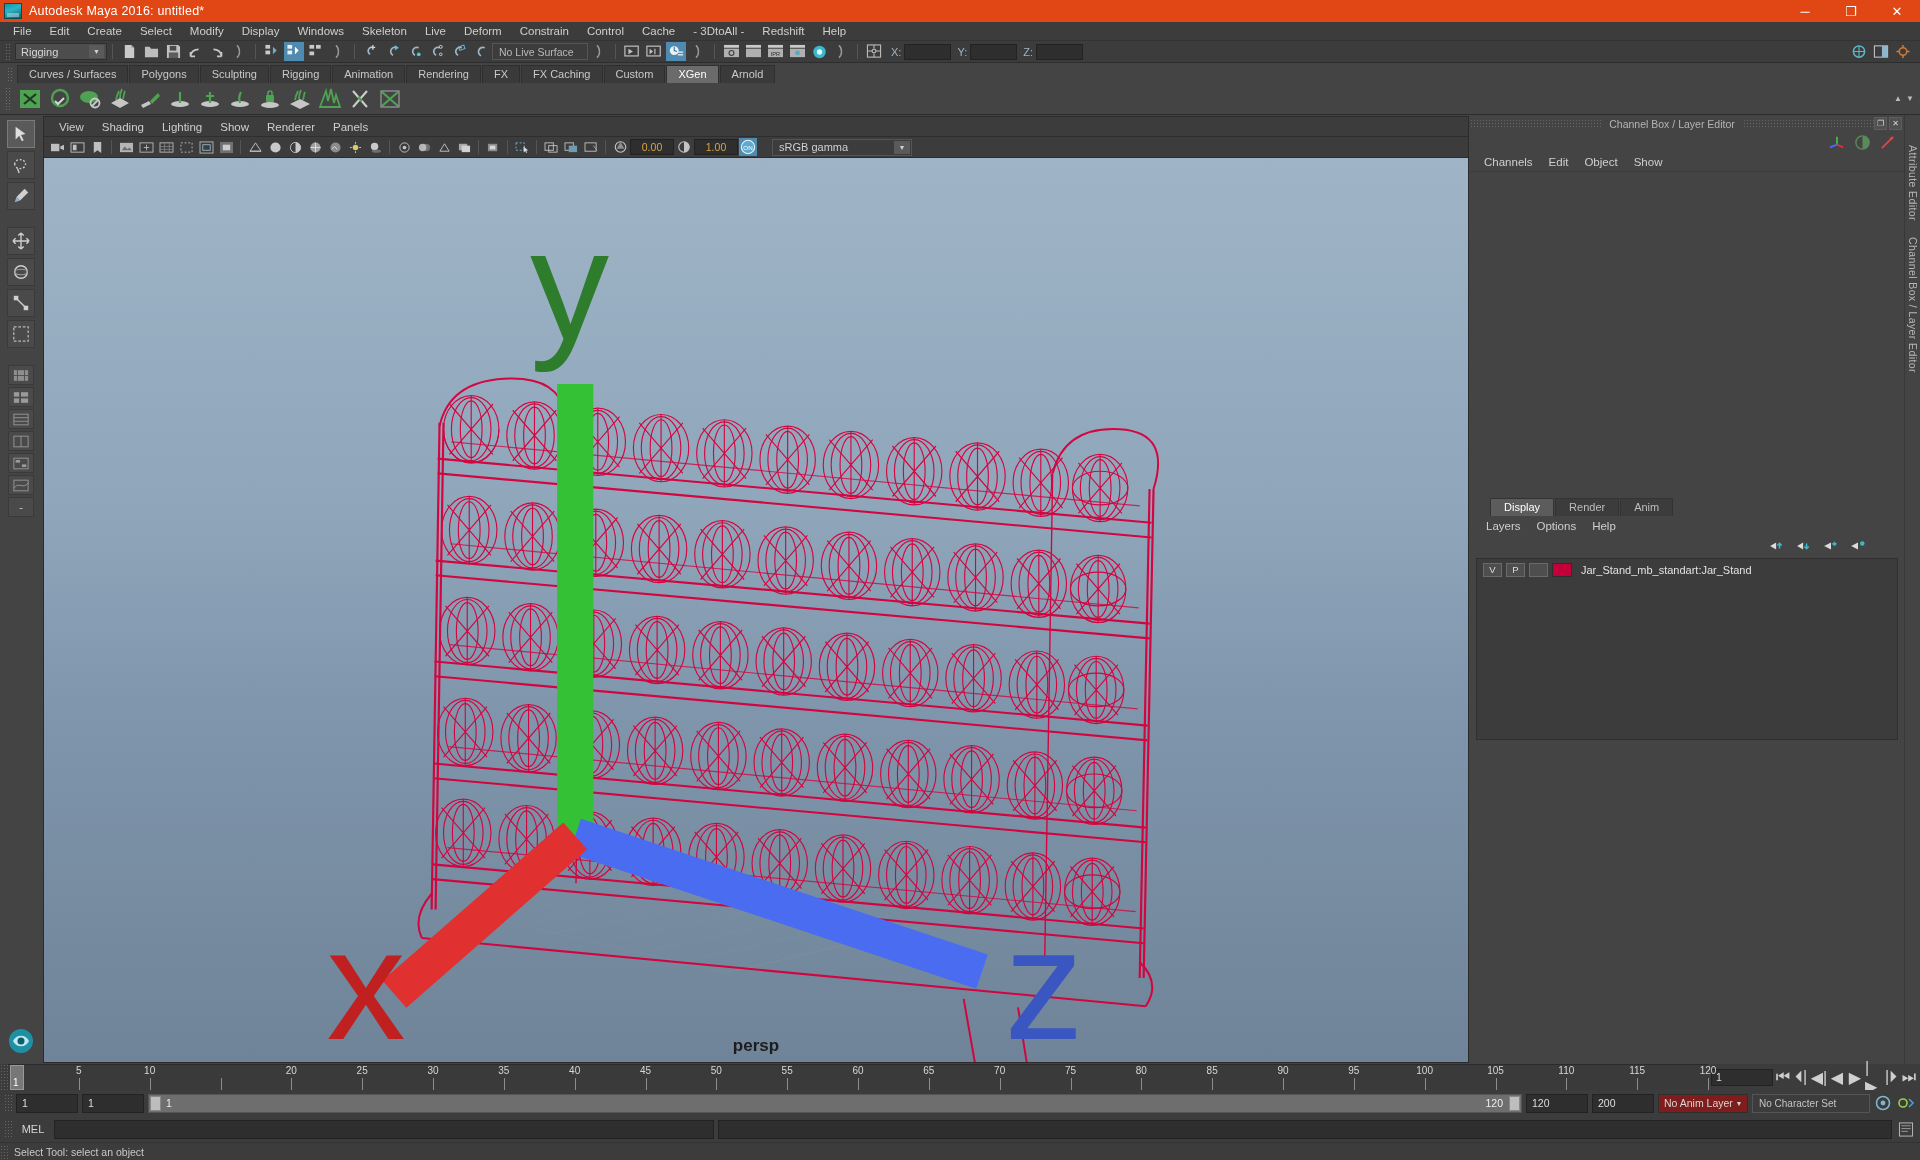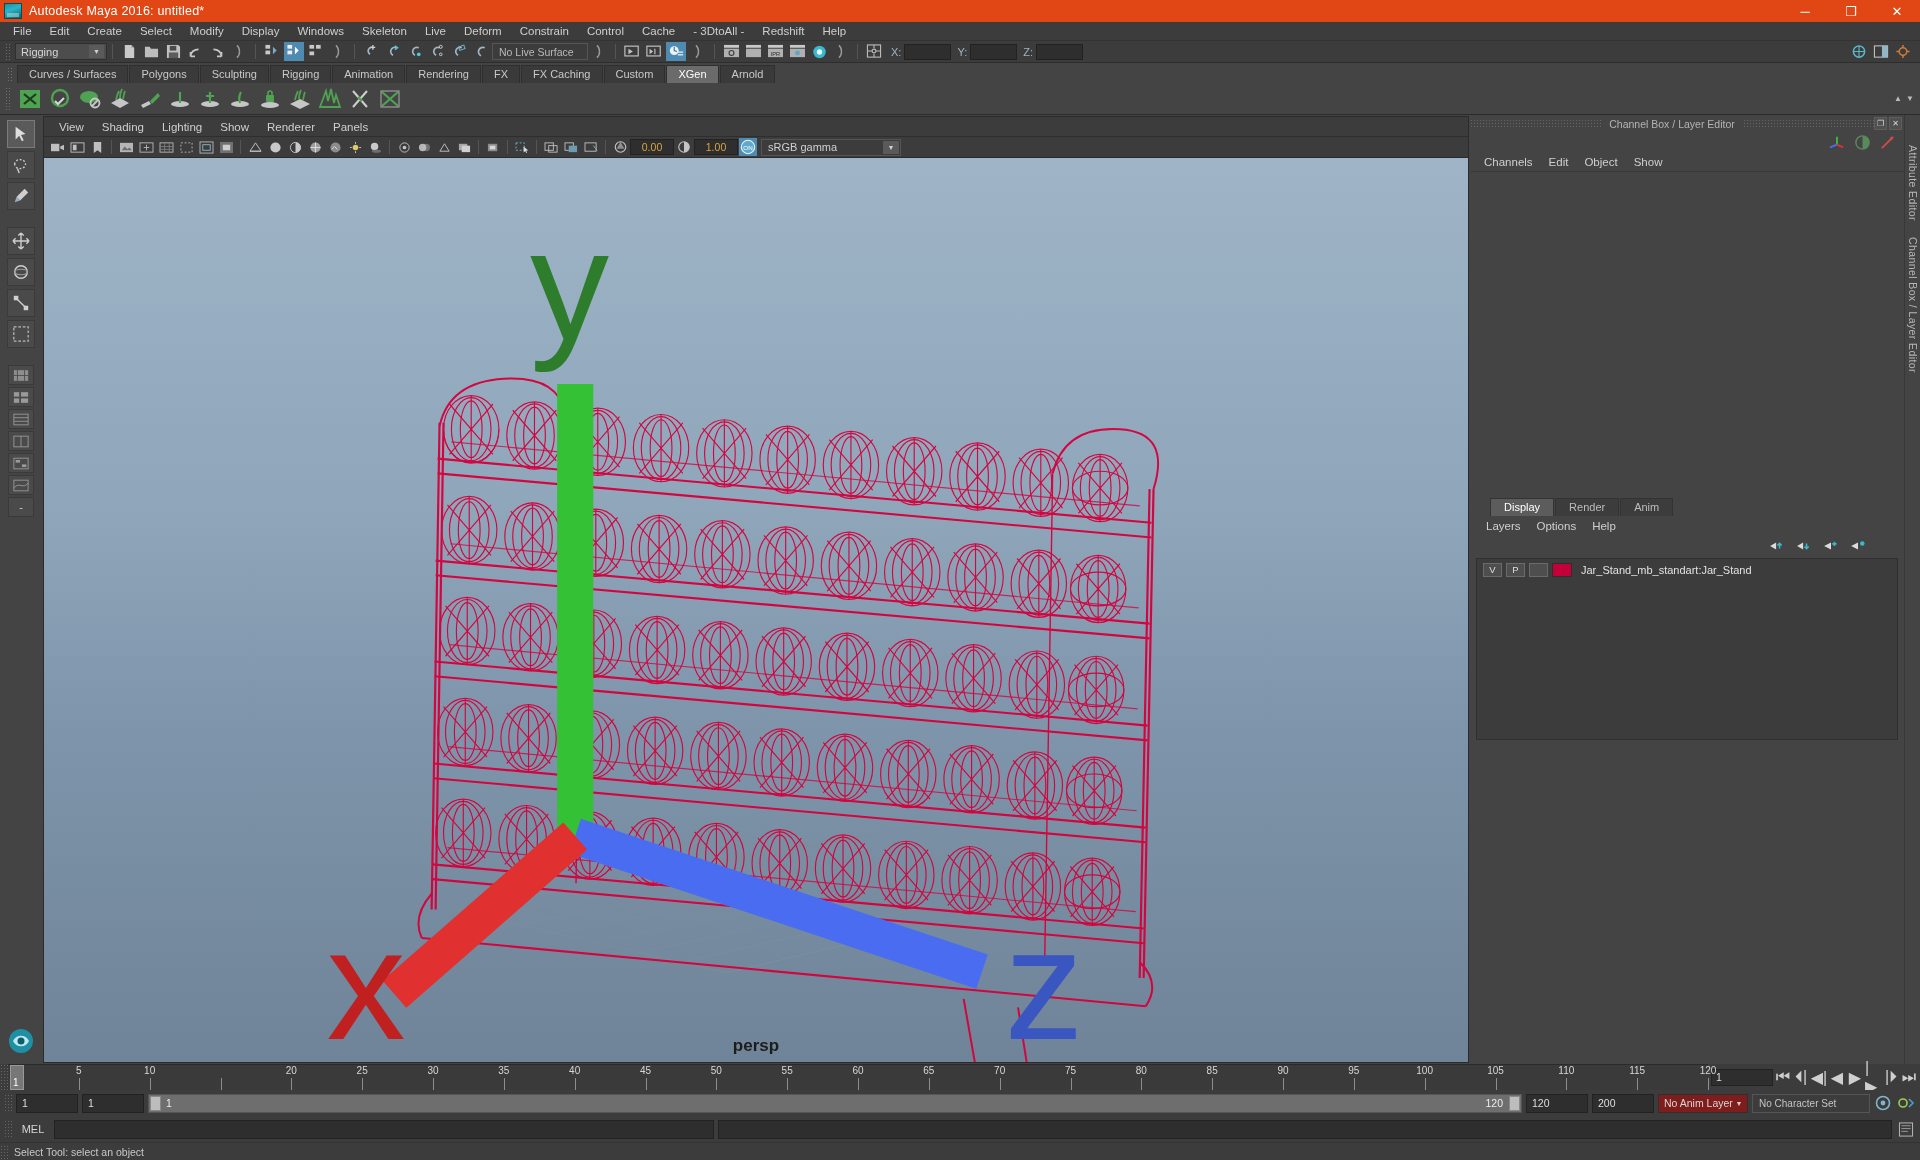--- a/index.html
+++ b/index.html
@@ -84,21 +84,21 @@
     padding-left:6px; border-bottom:1px solid #2e2e2e; }
   .panelmenu .pm{ color:#cfcfcf; font-size:11.5px; padding:0 9px; line-height:20px; }
   .viewbar{ height:21px; flex:0 0 21px; background:#3c3c3c; display:flex; align-items:center;
     padding-left:3px; border-bottom:1px solid #2b2b2b; }
   .vbtn{ width:18px; height:18px; margin:0 1px; display:flex; align-items:center; justify-content:center; }
   .vbtn.on{ background:#4f8ab0; }
   .vsep{ width:1px; height:14px; background:#555; margin:0 4px; }
   .numfield{ width:44px; height:16px; background:#2e2e2e; border:1px solid #222; color:#d9a441;
     font-size:10.5px; display:flex; align-items:center; justify-content:center; }
   .gammasel{ width:140px; height:17px; background:#3c3c3c; border:1px solid #555; color:#d0d0d0;
-    font-size:11px; display:flex; align-items:center; padding-left:6px; position:relative; margin-left:3px; }
+    font-size:11px; display:flex; align-items:center; padding-left:6px; position:relative; margin-left:14px; }
   .gammasel .arrow{ position:absolute; right:1px; top:1px; width:16px; height:13px; background:#5a5a5a;
     display:flex; align-items:center; justify-content:center; font-size:7px; color:#d0d0d0; }
 
   
   .viewport{ flex:1; position:relative; overflow:hidden;
     background:linear-gradient(180deg,#9fb4c6 0%,#8fa6bb 38%,#7f95ab 62%,#6f8498 100%); }
   .viewport svg{ position:absolute; inset:0; width:100%; height:100%; }
   .camlabel{ position:absolute; bottom:6px; left:50%; transform:translateX(-50%); color:#1d1d1d;
     font-size:17px; font-weight:bold; }
   .axisgiz{ position:absolute; left:20px; bottom:32px; width:40px; height:40px; }

